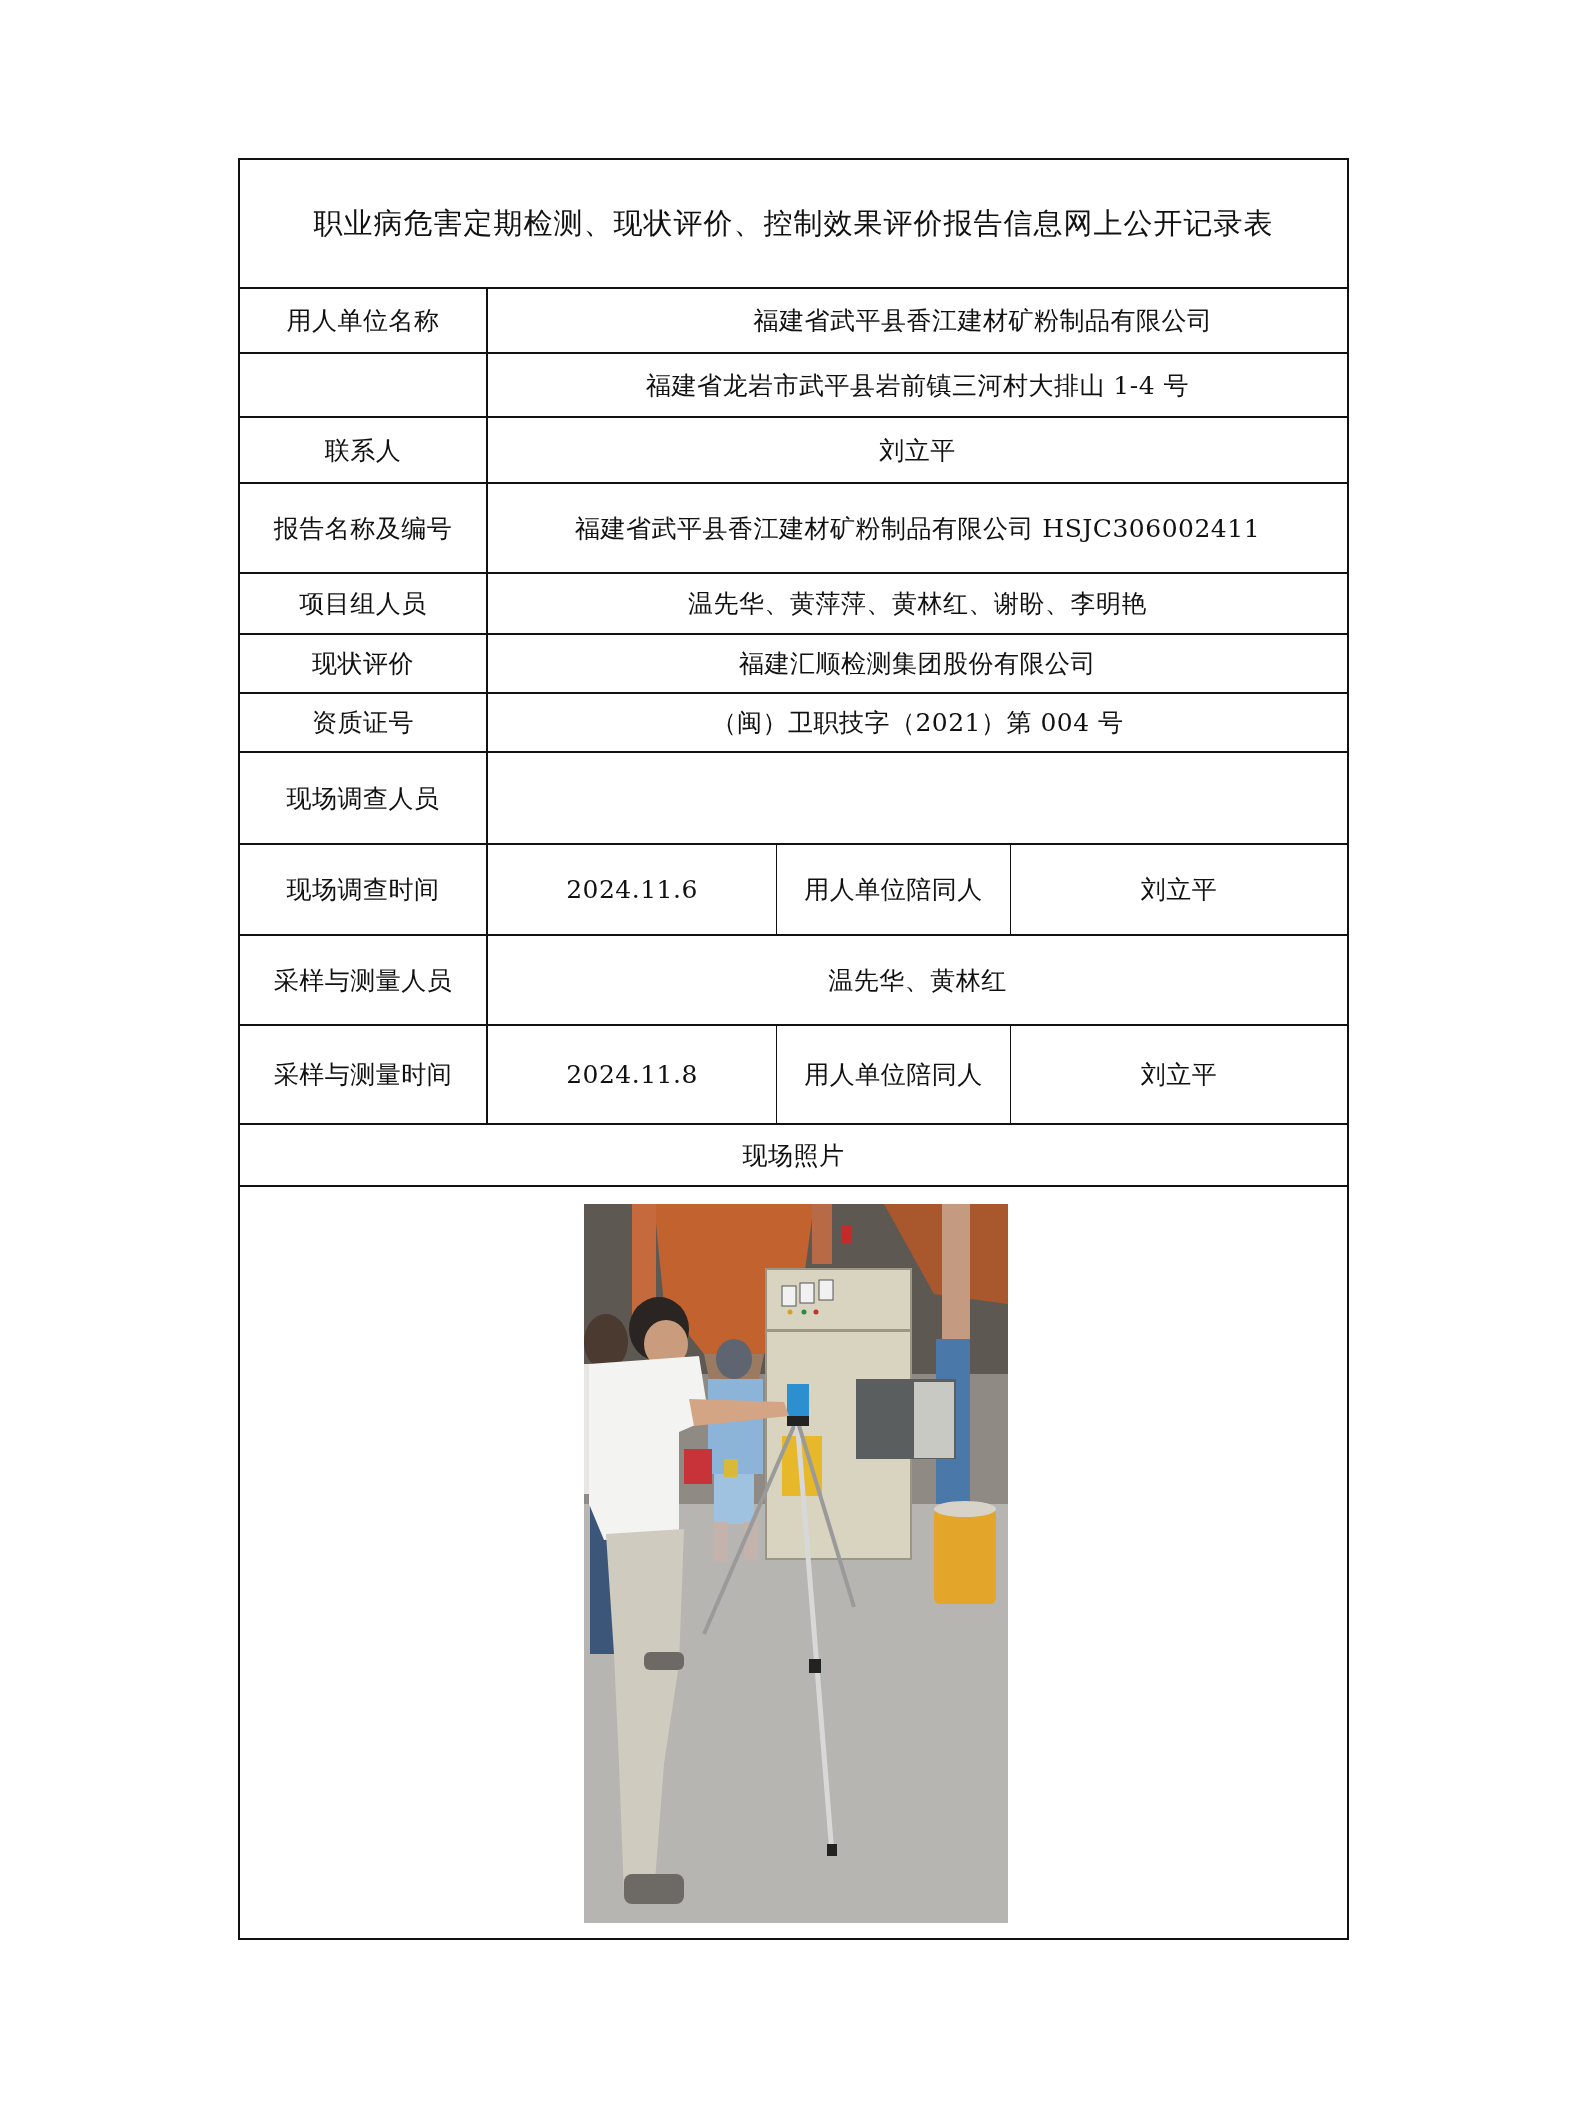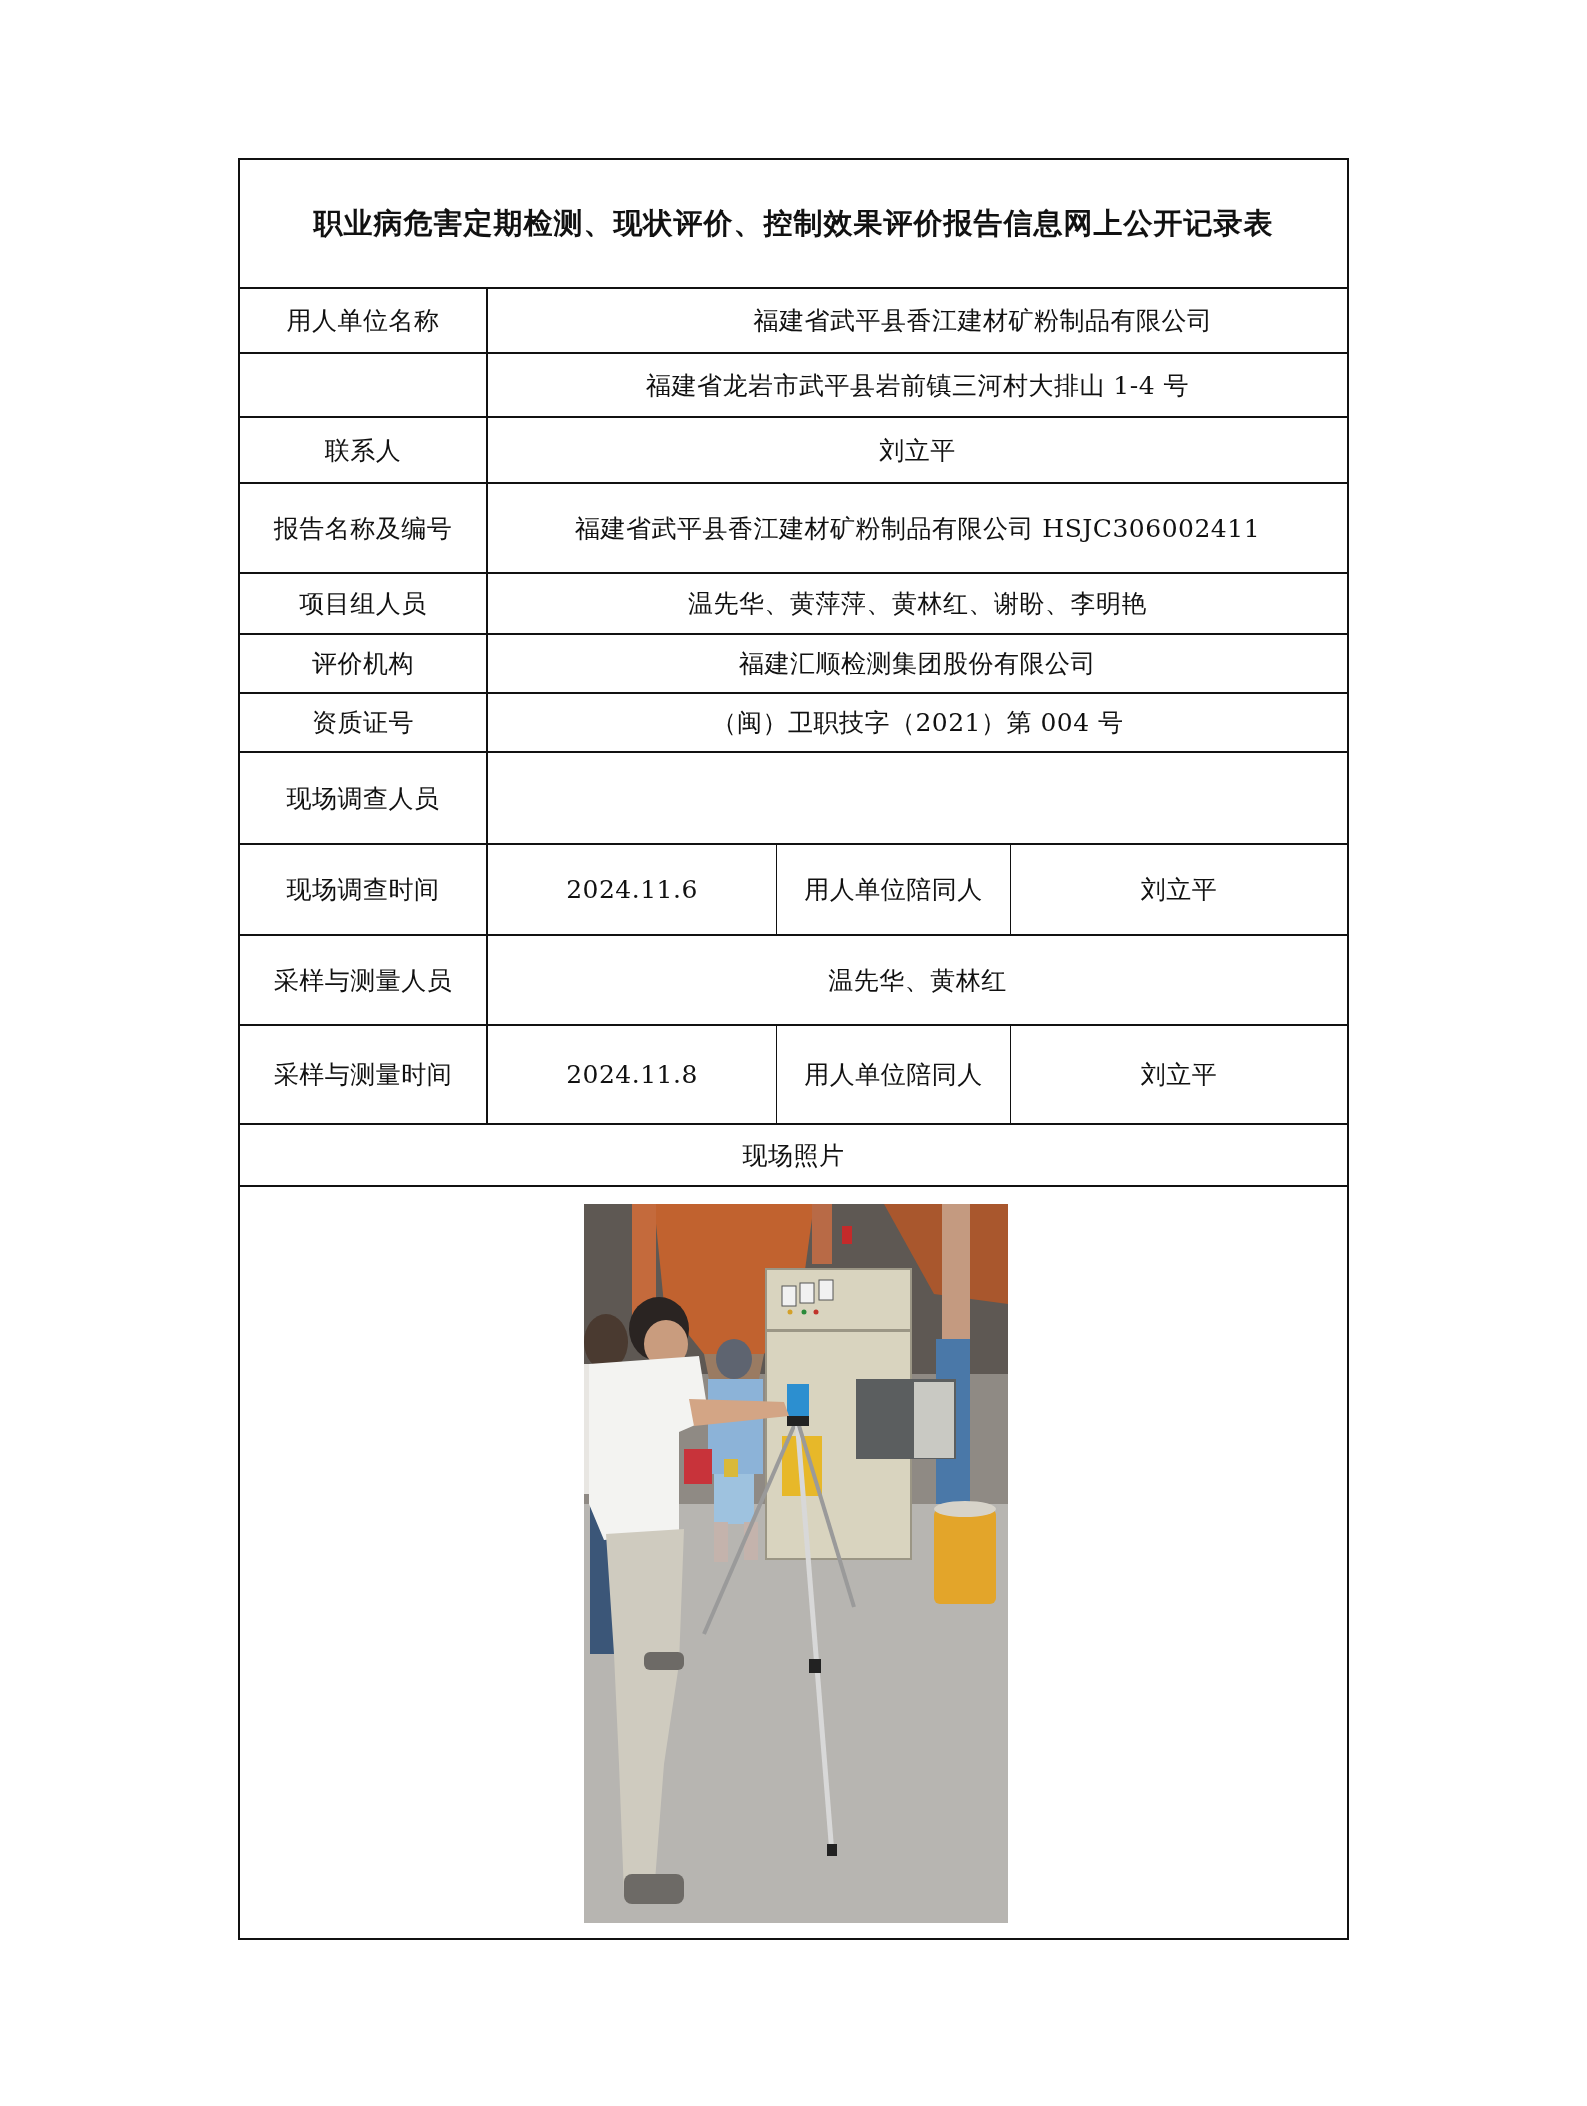--- a/index.html
+++ b/index.html
@@ -5,21 +5,21 @@
   html, body { margin:0; padding:0; background:#ffffff; }
   body { width:1587px; height:2106px; position:relative; overflow:hidden;
          font-family:"DejaVu Serif","Liberation Serif",serif; color:#111; }
   .tbl { position:absolute; left:238px; top:158px; width:1111px; height:1782px;
          border:2px solid #111; box-sizing:border-box; }
   .hline { position:absolute; left:0; right:0; height:2px; background:#111; }
   .vline { position:absolute; width:2px; background:#111; }
   .vthin { position:absolute; width:1px; background:#111; }
   .cell { position:absolute; display:flex; align-items:center; justify-content:center;
           text-align:center; font-size:25px; letter-spacing:0.5px; white-space:nowrap; }
-  .title { font-weight:bold; font-size:29px; letter-spacing:1px;border-radius:13px; }
+  .title { font-weight:normal; font-size:29px; letter-spacing:1px;border-radius:13px; }
   .photo { position:absolute; left:344px; top:1044px; width:424px; height:719px; overflow:hidden; }
 </style>
 </head>
 <body>
 
 <div class="tbl">
 
   <div class="hline" style="top:127px"></div>
   <div class="hline" style="top:192px"></div>
   <div class="hline" style="top:256px"></div>
@@ -50,21 +50,21 @@
 
   <div class="cell" style="left:0; top:258px; width:246px; height:64px">联系人</div>
   <div class="cell" style="left:248px; top:258px; width:859px; height:64px">刘立平</div>
 
   <div class="cell" style="left:0; top:324px; width:246px; height:88px">报告名称及编号</div>
   <div class="cell" style="left:248px; top:324px; width:859px; height:88px">福建省武平县香江建材矿粉制品有限公司 HSJC306002411</div>
 
   <div class="cell" style="left:0; top:414px; width:246px; height:59px">项目组人员</div>
   <div class="cell" style="left:248px; top:414px; width:859px; height:59px">温先华、黄萍萍、黄林红、谢盼、李明艳</div>
 
-  <div class="cell" style="left:0; top:475px; width:246px; height:57px">评价机构</div>
+  <div class="cell" style="left:0; top:475px; width:246px; height:57px">现状评价</div>
   <div class="cell" style="left:0; top:534px; width:246px; height:57px">资质证号</div>
 
   <div class="cell" style="left:248px; top:475px; width:859px; height:57px">福建汇顺检测集团股份有限公司</div>
   <div class="cell" style="left:248px; top:534px; width:859px; height:57px">（闽）卫职技字（2021）第 004 号</div>
 
   <div class="cell" style="left:0; top:593px; width:246px; height:90px">现场调查人员</div>
 
   <div class="cell" style="left:0; top:685px; width:246px; height:89px">现场调查时间</div>
   <div class="cell" style="left:248px; top:685px; width:288px; height:89px">2024.11.6</div>
   <div class="cell" style="left:537px; top:685px; width:233px; height:89px">用人单位陪同人</div>

